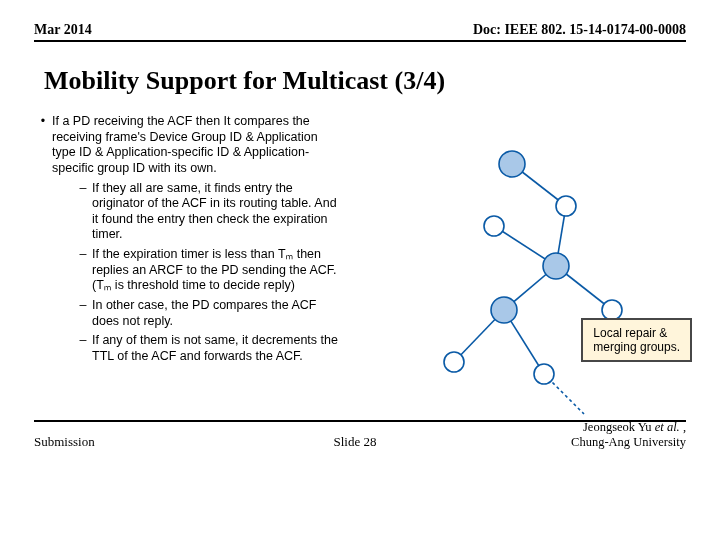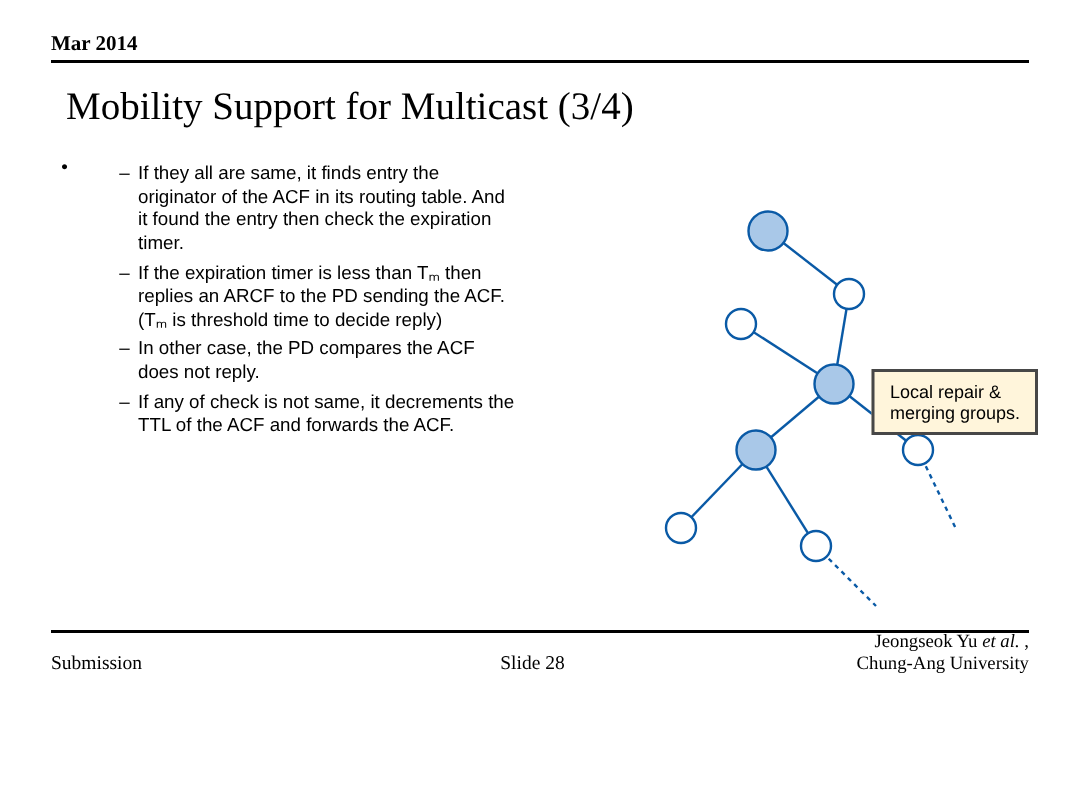--- a/index.html
+++ b/index.html
@@ -1,19 +1,19 @@
 <!DOCTYPE html>
 <html><head>
 <meta charset="utf-8">
 <style>
   * { box-sizing: border-box; margin: 0; padding: 0; }
   html, body { width: 720px; height: 540px; font-family: "Times New Roman", Times, serif; background: #fff; }
   .slide { position: relative; width: 720px; height: 464px; padding: 22px 34px 18px 34px; border-radius: 29px; }
   .hdr { display: flex; justify-content: space-between; font-weight: bold; font-size: 14px; border-bottom: 2px solid #000; padding-bottom: 2px; }
-  .title { font-weight: normal; font-size: 26px; margin-top: 14px; margin-left: 10px; }
+  .title { font-weight: bold; font-size: 26px; margin-top: 24px; margin-left: 10px; }
   .body { display: flex; margin-top: 18px; }
   .textcol { width: 310px; font-family: Arial, Helvetica, sans-serif; font-size: 12.5px; line-height: 1.25; }
   .bullet-row { display: flex; }
   .bul { width: 18px; text-align: center; }
   .subitems { margin-left: 22px; margin-top: 4px; }
   .subrow { display: flex; margin-bottom: 4px; }
   .dash { width: 18px; text-align: center; }
   .subtxt { flex: 1; }
   .diagram { position: relative; flex: 1; }
   .callout { position: absolute; right: -6px; bottom: 6px; border: 2px solid #474747; background: #fff5db; padding: 6px 10px; font-family: Arial, Helvetica, sans-serif; font-size: 12px; white-space: pre-line; }
@@ -24,46 +24,48 @@
   .ital { font-style: italic; }
   svg { position: absolute; top: 0; left: 0; }
 </style>
 </head>
 <body>
 
 <div class="slide">
 
   <div class="hdr">
     <span>Mar 2014</span>
+    <span>Doc: IEEE 802. 15-14-0174-00-0008</span>
   </div>
 
   <div class="title">Mobility Support for Multicast (3/4)</div>
 
   <div class="body">
 
     <div class="textcol">
       <div class="bullet-row">
         <div class="bul">•</div>
         <div style="flex:1">
+          <div>If a PD receiving the ACF then It compares the receiving frame's Device Group ID &amp; Application type ID &amp; Application-specific ID &amp; Application-specific group ID with its own.</div>
           <div class="subitems">
             <div class="subrow">
               <div class="dash">–</div>
               <div class="subtxt">If they all are same, it finds entry the originator of the ACF in its routing table. And it found the entry then check the expiration timer.</div>
             </div>
             <div class="subrow">
               <div class="dash">–</div>
               <div class="subtxt">If the expiration timer is less than Tₘ then replies an ARCF to the PD sending the ACF. (Tₘ is threshold time to decide reply)</div>
             </div>
             <div class="subrow">
               <div class="dash">–</div>
               <div class="subtxt">In other case, the PD compares the ACF does not reply.</div>
             </div>
             <div class="subrow">
               <div class="dash">–</div>
-              <div class="subtxt">If any of check is not same, it decrements the TTL of the ACF and forwards the ACF.</div>
+              <div class="subtxt">If any of them is not same, it decrements the TTL of the ACF and forwards the ACF.</div>
             </div>
           </div>
         </div>
       </div>
     </div>
 
     <div class="diagram">
       <svg width="330" height="310">
 
         <g stroke="#0a5aa6" stroke-width="1.6" fill="none">

